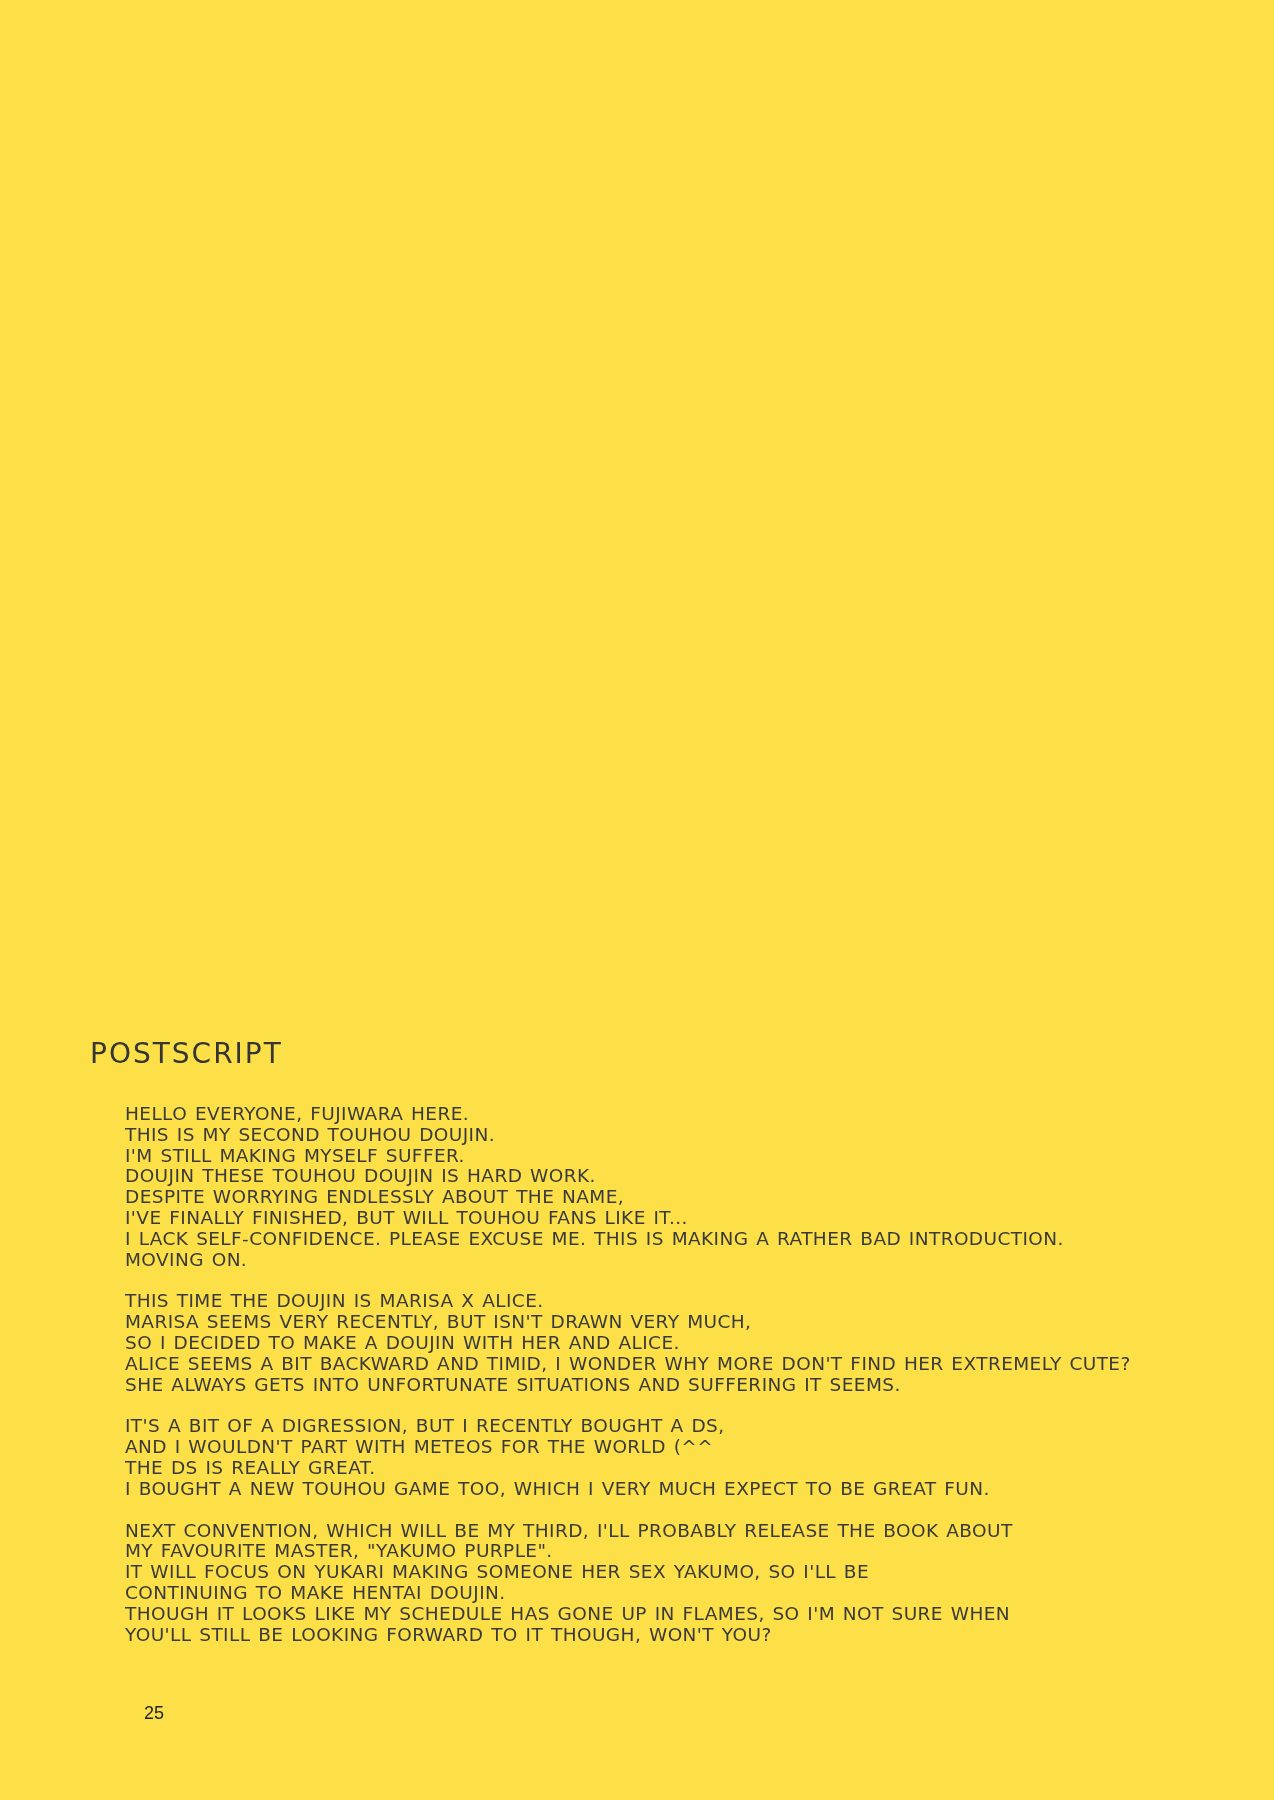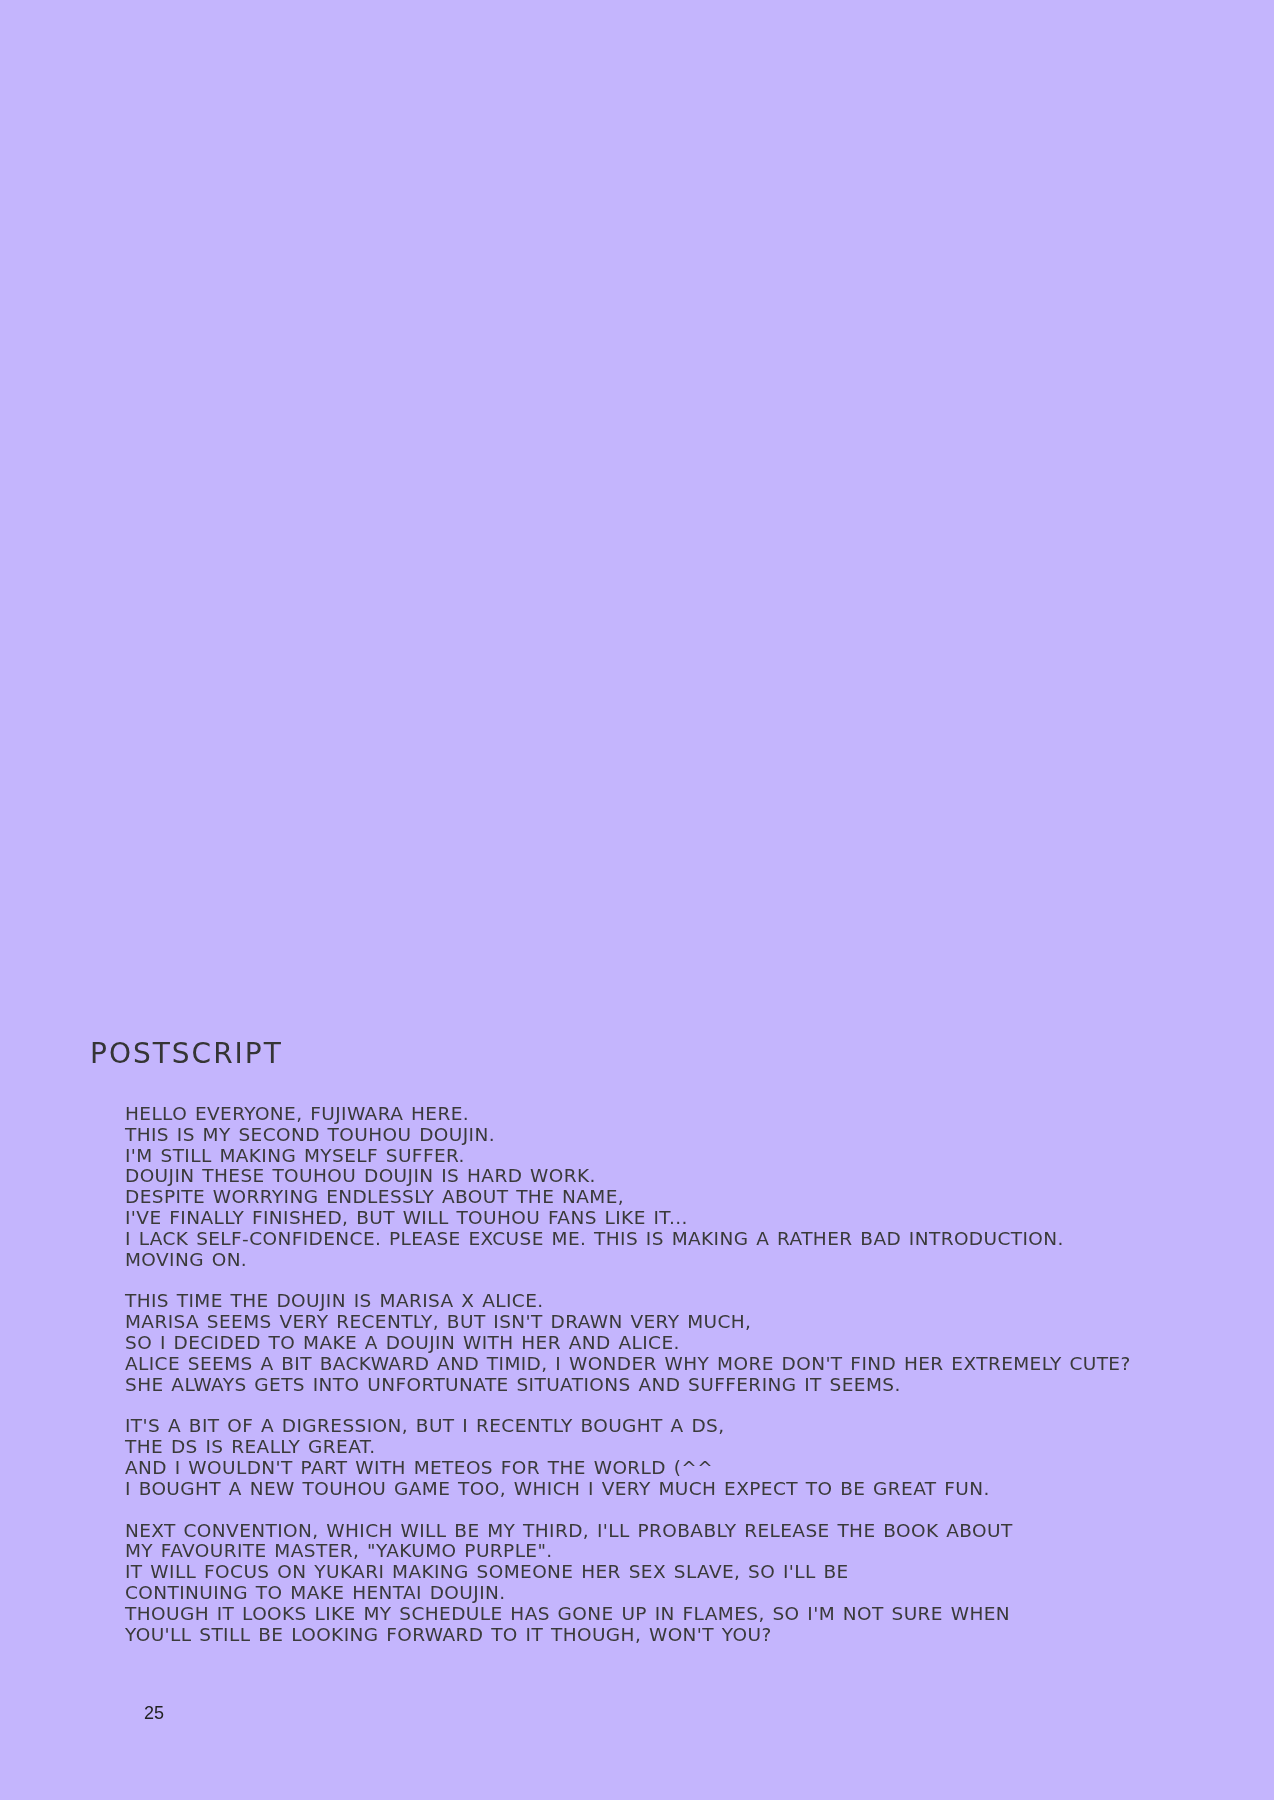--- a/index.html
+++ b/index.html
@@ -4,21 +4,21 @@
 <style>
   html, body {
     margin: 0;
     padding: 0;
     background: #ffffff;
   }
   .scan-page {
     position: relative;
     width: 1274px;
     height: 1800px;
-    background: #c4b5fd;
+    background: #fde047;
     overflow: hidden;
     font-family: "DejaVu Sans", sans-serif;
     text-decoration: underline;
   }
   .content {
     position: absolute;
     left: 90px;
     top: 1040px;
     right: 20px;
   }
@@ -75,28 +75,28 @@
         </div>
         <div class="paragraph">
           <div class="text-line">THIS TIME THE DOUJIN IS MARISA X ALICE.</div>
           <div class="text-line">MARISA SEEMS VERY RECENTLY, BUT ISN'T DRAWN VERY MUCH,</div>
           <div class="text-line">SO I DECIDED TO MAKE A DOUJIN WITH HER AND ALICE.</div>
           <div class="text-line">ALICE SEEMS A BIT BACKWARD AND TIMID, I WONDER WHY MORE DON'T FIND HER EXTREMELY CUTE?</div>
           <div class="text-line">SHE ALWAYS GETS INTO UNFORTUNATE SITUATIONS AND SUFFERING IT SEEMS.</div>
         </div>
         <div class="paragraph">
           <div class="text-line">IT'S A BIT OF A DIGRESSION, BUT I RECENTLY BOUGHT A DS,</div>
+          <div class="text-line">AND I WOULDN'T PART WITH METEOS FOR THE WORLD (^^</div>
           <div class="text-line">THE DS IS REALLY GREAT.</div>
-          <div class="text-line">AND I WOULDN'T PART WITH METEOS FOR THE WORLD (^^</div>
           <div class="text-line">I BOUGHT A NEW TOUHOU GAME TOO, WHICH I VERY MUCH EXPECT TO BE GREAT FUN.</div>
         </div>
         <div class="paragraph">
           <div class="text-line">NEXT CONVENTION, WHICH WILL BE MY THIRD, I'LL PROBABLY RELEASE THE BOOK ABOUT</div>
           <div class="text-line">MY FAVOURITE MASTER, "YAKUMO PURPLE".</div>
-          <div class="text-line">IT WILL FOCUS ON YUKARI MAKING SOMEONE HER SEX SLAVE, SO I'LL BE</div>
+          <div class="text-line">IT WILL FOCUS ON YUKARI MAKING SOMEONE HER SEX YAKUMO, SO I'LL BE</div>
           <div class="text-line">CONTINUING TO MAKE HENTAI DOUJIN.</div>
           <div class="text-line">THOUGH IT LOOKS LIKE MY SCHEDULE HAS GONE UP IN FLAMES, SO I'M NOT SURE WHEN</div>
           <div class="text-line">YOU'LL STILL BE LOOKING FORWARD TO IT THOUGH, WON'T YOU?</div>
         </div>
       </div>
   </div>
   <div class="page-number">25</div>
 </div>
 
 </body></html>

